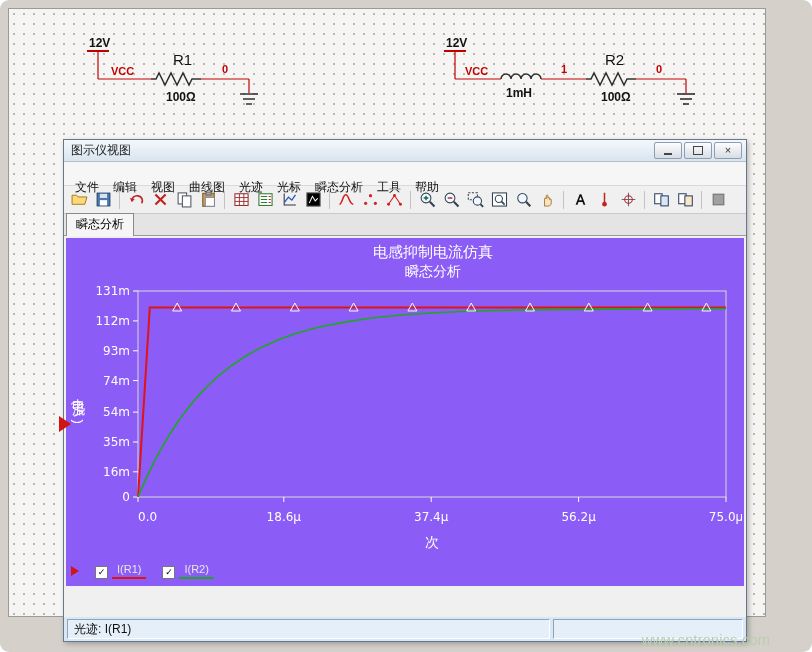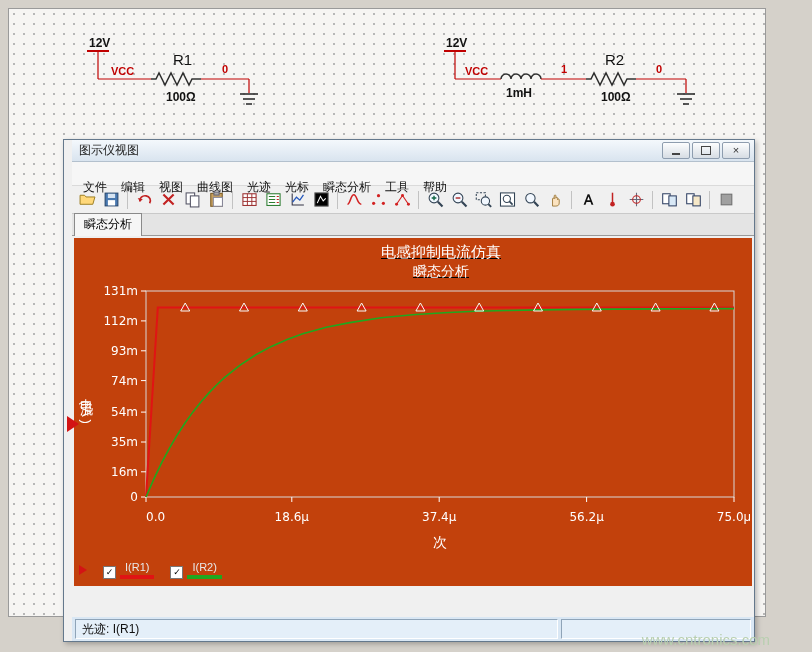--- a/index.html
+++ b/index.html
@@ -1,26 +1,26 @@
 <!DOCTYPE html>
 <html><head>
 <meta charset="utf-8">
 <style>
   html,body{margin:0;padding:0;}
   body{font-family:"Liberation Sans","DejaVu Sans",sans-serif;}
-  .screen{position:relative;width:812px;height:652px;background:#d5d1ca;overflow:hidden;}
+  .screen{position:relative;width:812px;height:652px;background:#d5d1ca;overflow:hidden;border-radius:9px;}
   .workspace{position:absolute;left:8px;top:8px;width:756px;height:607px;
     background-color:#f6f5f3;
     background-image:radial-gradient(circle,#b7b7b7 1px,transparent 1.2px);
     background-size:10px 10px;
     border:1px solid #9a9a9a;}
   .circuit{position:absolute;left:0;top:0;}
   
   .window{position:absolute;left:54px;top:130px;width:682px;background:#f0f0f0;
-    border:1px solid #64788c;box-shadow:2px 2px 5px rgba(0,0,0,.25);padding-left:8px;}
+    border:1px solid #64788c;box-shadow:2px 2px 5px rgba(0,0,0,.25);}
   .titlebar{height:21px;display:flex;align-items:center;padding:0 4px 0 7px;
     background:linear-gradient(#f4f8fc,#d9e4ef);border-bottom:1px solid #b3c0cd;}
   .titlebar .title{font-size:12px;color:#1c1c1c;flex:1;}
   .winbtns{display:flex;gap:2px;}
   .wbtn{width:26px;height:15px;display:flex;align-items:center;justify-content:center;
     background:linear-gradient(#fcfdfe,#d7dde4);border:1px solid #8e9daf;border-radius:2px;
     font-size:11px;line-height:11px;color:#333;cursor:default;}
   .glyph-min{display:inline-block;width:8px;height:2px;background:#444;margin-top:6px;}
   .glyph-max{display:inline-block;width:8px;height:7px;border:1px solid #444;}
   .menubar{height:23px;display:flex;align-items:center;background:#f6f6f6;
@@ -28,35 +28,35 @@
   .mitem{font-size:12px;padding:3px 7px;color:#111;margin-top:27px;}
   .toolbar{height:27px;display:flex;align-items:center;background:#f0f0f0;
     border-bottom:1px solid #c9c9c9;padding-left:3px;}
   .tbtn{width:22px;height:21px;margin:0 1px;padding:0;display:inline-flex;align-items:center;
     justify-content:center;background:transparent;border:1px solid transparent;}
   .tsep{display:inline-block;width:1px;height:18px;background:#c2c2c2;margin:0 4px;}
   .tabstrip{height:21px;background:#e4e4e4;border-bottom:1px solid #9a9a9a;padding-left:2px;display:flex;align-items:flex-end;}
   .tab{font-size:12px;background:#f6f6f6;border:1px solid #8a8a8a;border-bottom:none;
     padding:2px 9px 3px;position:relative;top:1px;}
   
-  .chart{position:relative;margin:2px;background:#c2410c;height:348px;text-decoration:underline;}
+  .chart{position:relative;margin:2px;background:#8b5cf6;height:348px;}
   .ctitle{color:#fff;font-size:15px;text-align:center;padding:5px 0 0 56px;}
   .csub{color:#fff;font-size:14px;text-align:center;padding:1px 0 2px 56px;}
   .ylabel{position:absolute;left:3px;top:150px;writing-mode:vertical-rl;text-orientation:mixed;
     color:#fff;font-size:13px;letter-spacing:3px;}
   .plot{display:block;}
   .tick{fill:#fff;font-size:12px;font-family:"DejaVu Sans",sans-serif;}
   .xlab{fill:#fff;font-size:14px;}
   .legend{position:absolute;left:5px;bottom:7px;display:flex;align-items:center;gap:16px;}
   .legend-arrow{width:0;height:0;border-top:5px solid transparent;border-bottom:5px solid transparent;
     border-left:8px solid #d31414;}
   .lentry{display:flex;align-items:flex-end;gap:4px;}
   .cb{width:11px;height:11px;background:#fff;border:1px solid #777;color:#000;font-size:9px;
     line-height:11px;text-align:center;}
-  .llabel{color:#e8e8e8;font-size:11px;padding:0 5px 2px;border-bottom:4px solid #14b8a6;}
+  .llabel{color:#e8e8e8;font-size:11px;padding:0 5px 2px;border-bottom:2px solid #14b8a6;}
   .trace-arrow{position:absolute;left:-7px;top:178px;width:0;height:0;
     border-top:8px solid transparent;border-bottom:8px solid transparent;border-left:12px solid #d31414;}
   
   .statusbar{height:24px;background:#d9e7f4;display:flex;align-items:stretch;gap:3px;padding:2px 3px;box-sizing:border-box;margin-top:31px;}
   .spanel{background:#e4eff9;border:1px solid;border-color:#8fa4b8 #fff #fff #8fa4b8;
     display:flex;align-items:center;font-size:12px;color:#111;padding:0 6px;}
   .spanel.main{flex:1;}
   .spanel.right{width:176px;}
   .watermark{position:absolute;right:42px;bottom:4px;font-size:15px;color:#b9cfb0;}
 </style>

